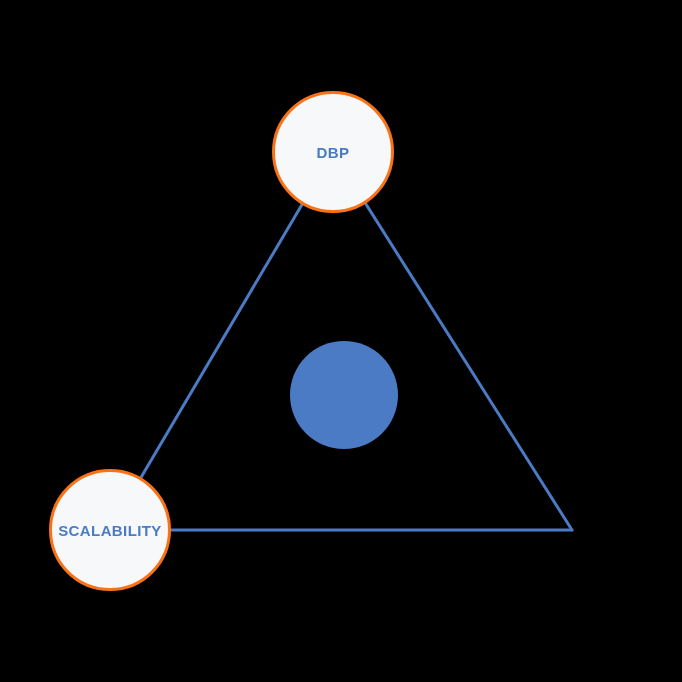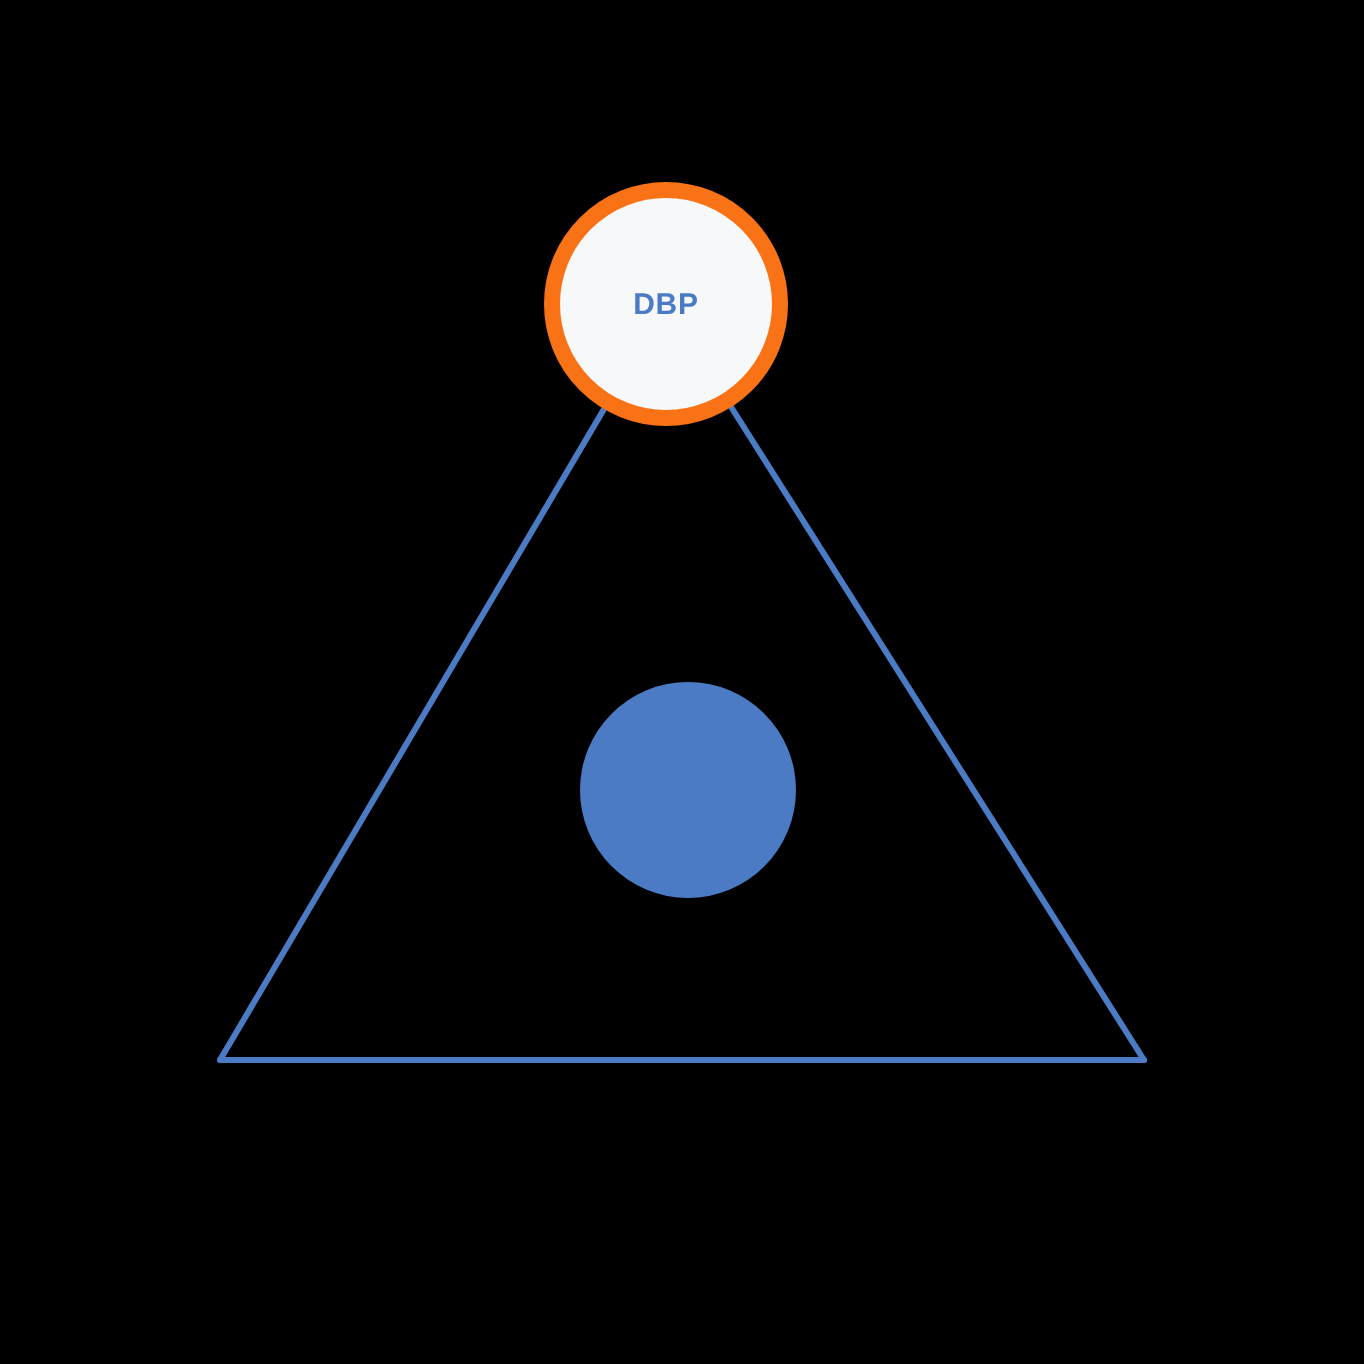--- a/index.html
+++ b/index.html
@@ -30,21 +30,21 @@
   .node {
     position: absolute;
     border-radius: 50%;
     display: flex;
     align-items: center;
     justify-content: center;
     box-sizing: border-box;
   }
   .node-outline {
     background: #f7f8f9;
-    border: 8px solid #f97316;
+    border: 3px solid #f97316;
   }
   .node-label {
     font-weight: bold;
     color: #4a7bc4;
     letter-spacing: 0.4px;
     text-align: center;
     line-height: 1;
     white-space: nowrap;
     user-select: none;
   }
@@ -95,15 +95,18 @@
   </svg>
 
   <div class="node node-core">
     <span class="node-label"></span>
   </div>
 
   <div class="node node-outline node-dbp">
     <span class="node-label">DBP</span>
   </div>
 
+  <div class="node node-outline node-scalability">
+    <span class="node-label">SCALABILITY</span>
+  </div>
 
 
 </div>
 
 </body></html>

